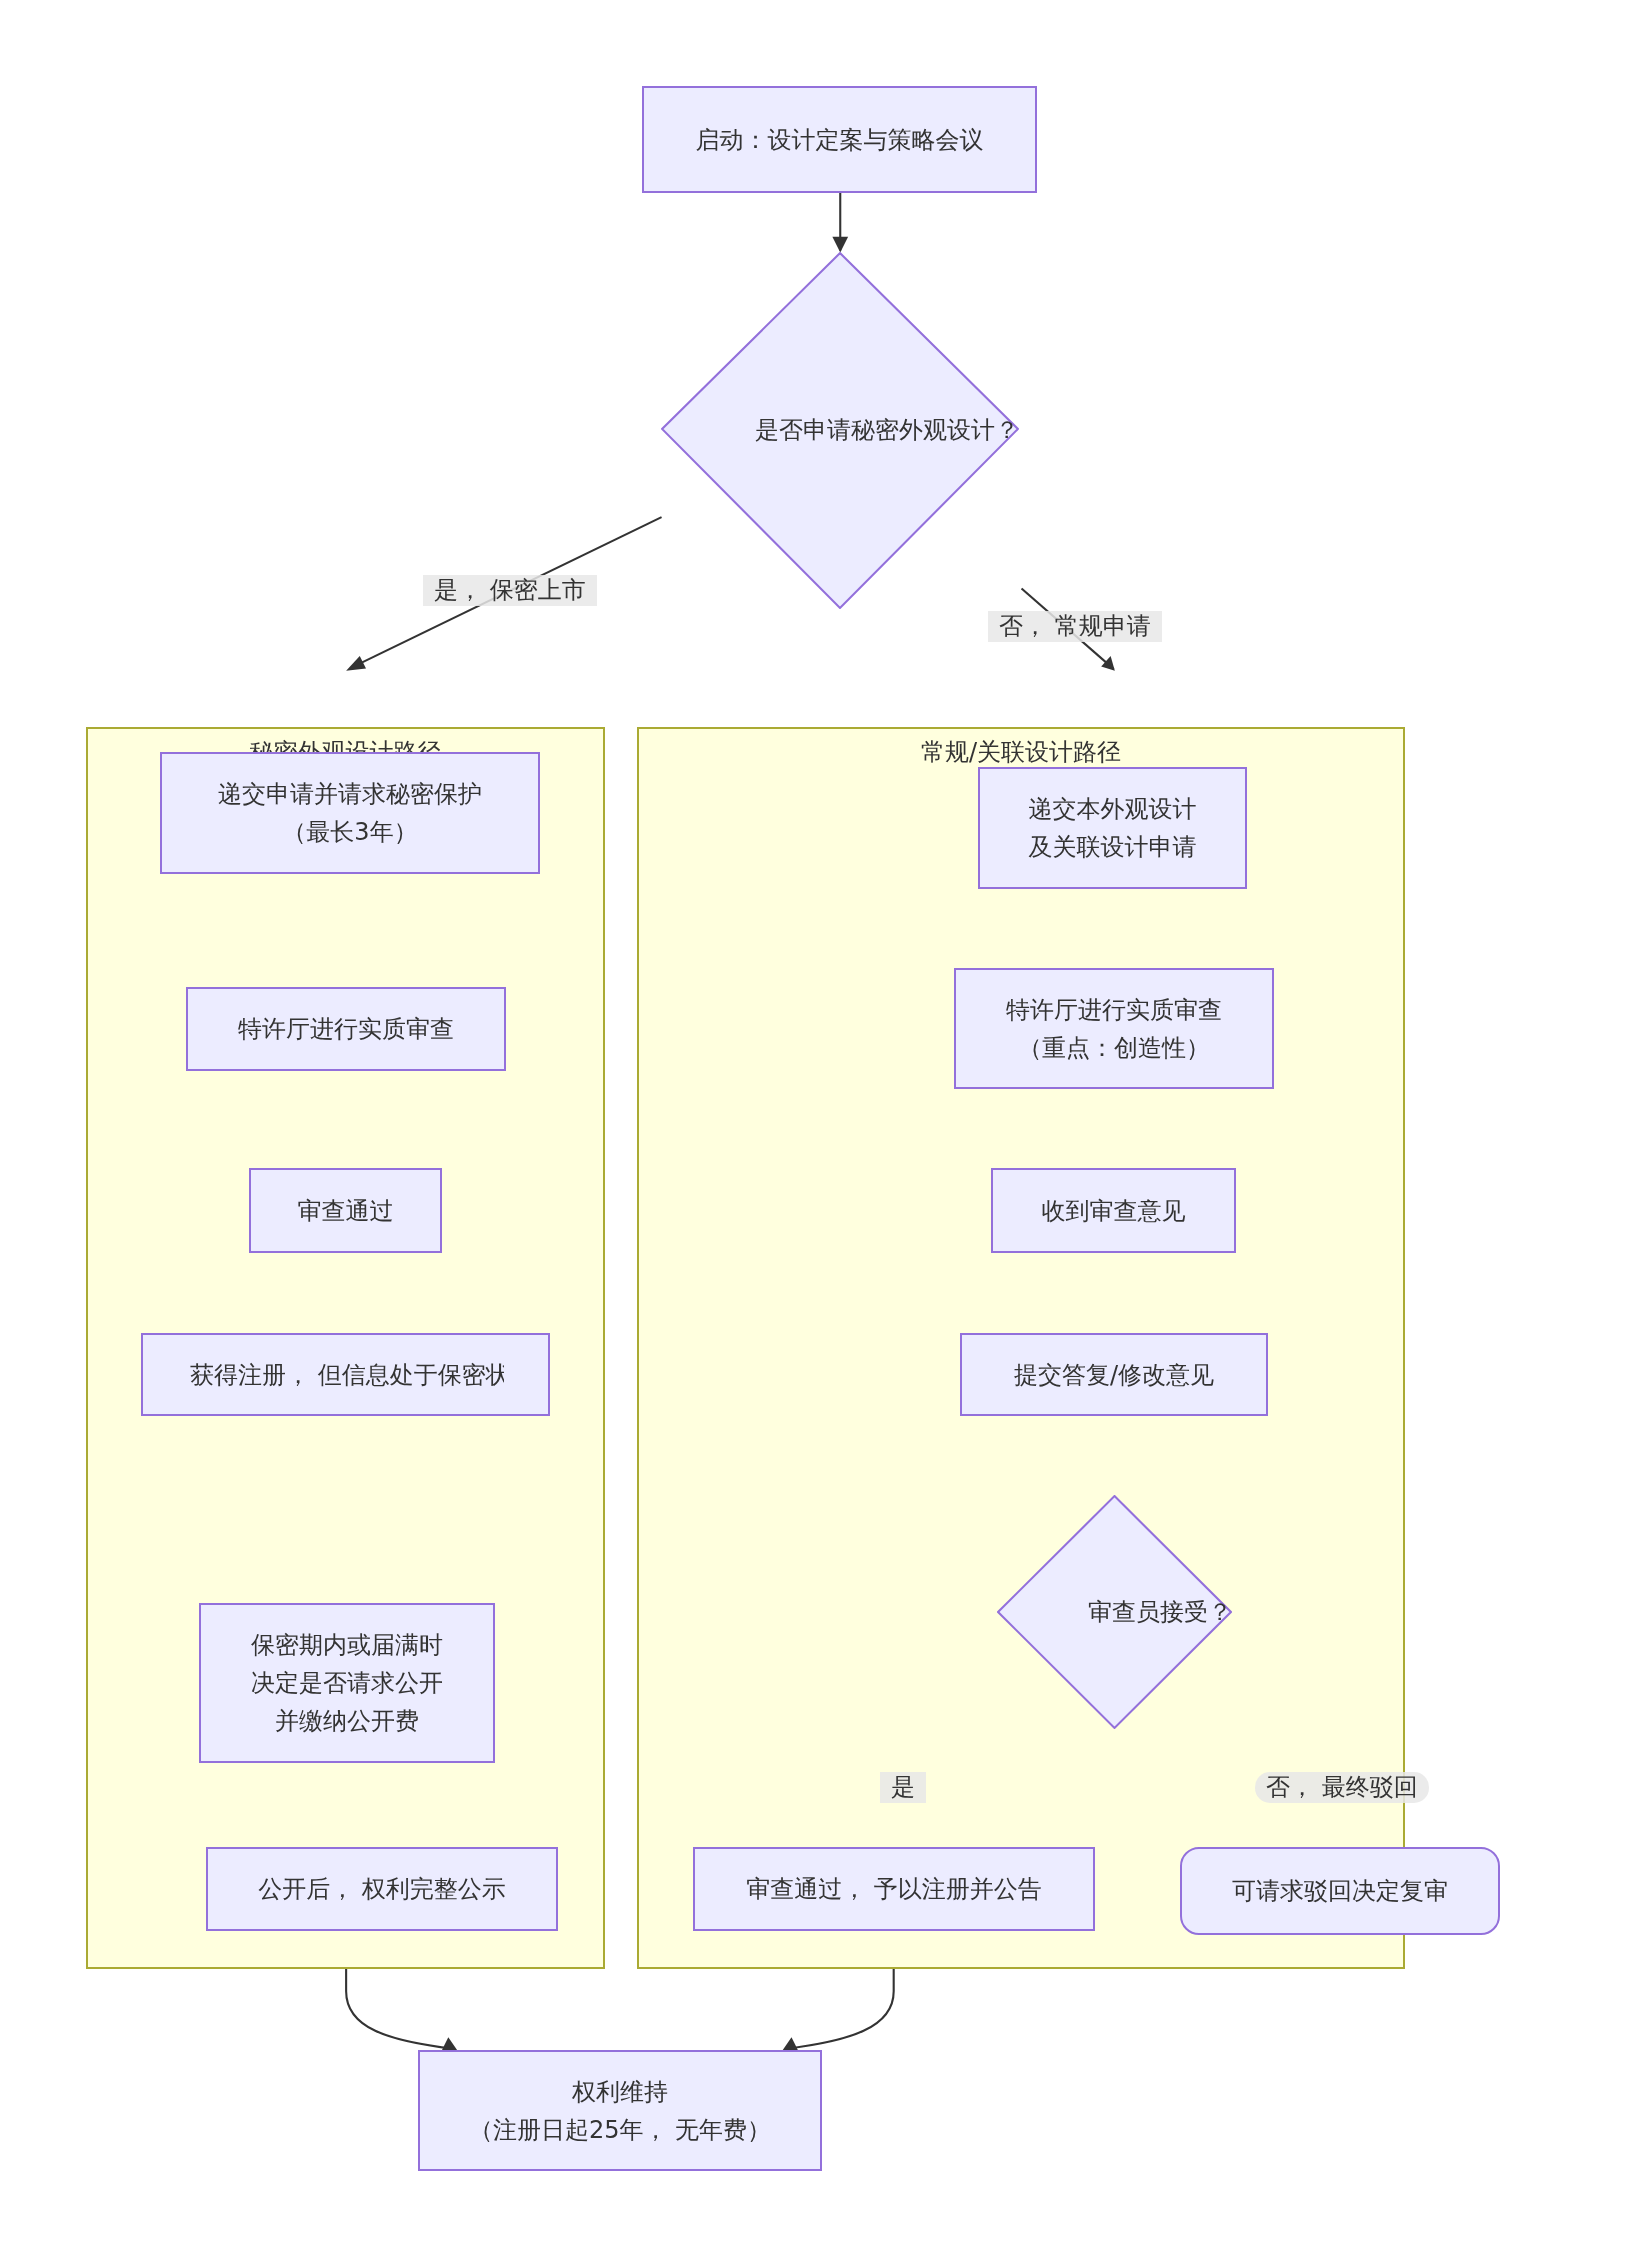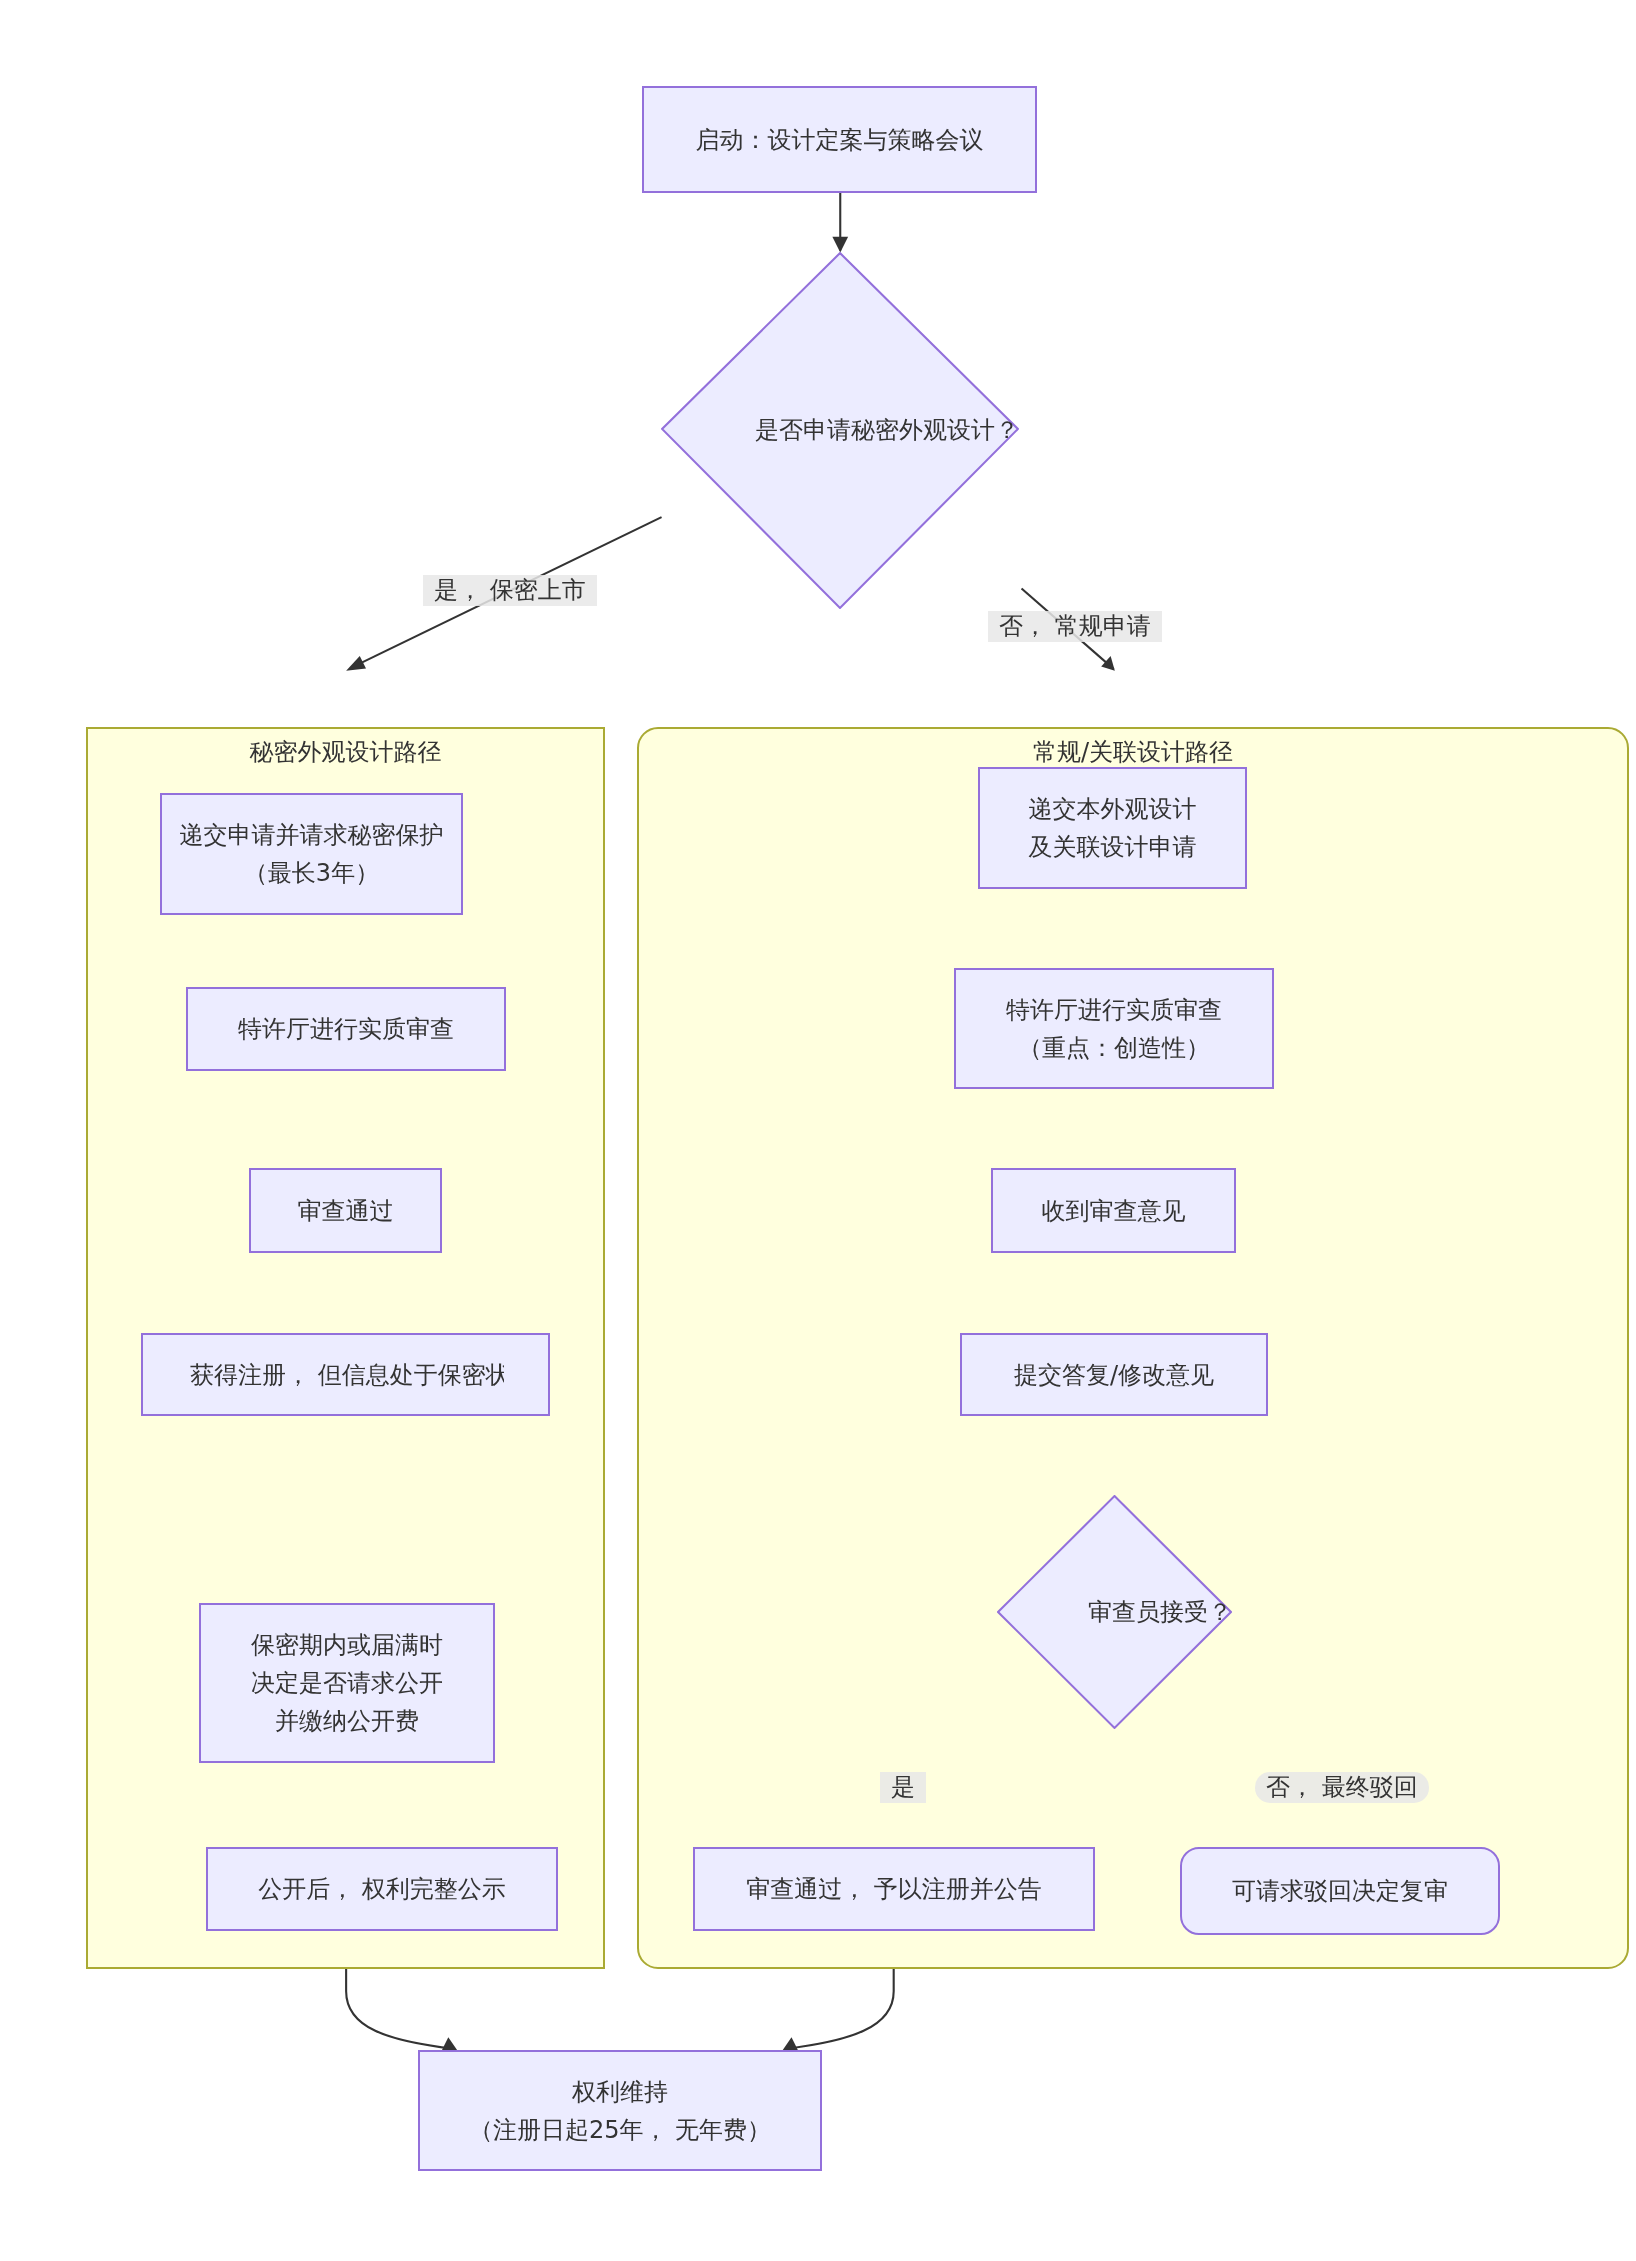--- a/index.html
+++ b/index.html
@@ -79,25 +79,25 @@
   <span>是否申请秘密外观设计？</span>
 </div>
 
 <div class="edge-label" style="left:423px;top:575px;">是， 保密上市</div>
 <div class="edge-label" style="left:988px;top:611px;">否， 常规申请</div>
 
 <div class="cluster" style="left:86px;top:727px;width:519px;height:1242px;">
   <div class="cluster-title">秘密外观设计路径</div>
 </div>
 
-<div class="cluster" style="left:637px;top:727px;width:992px;height:1242px;border-radius:21px;">
+<div class="cluster" style="left:637px;top:727px;width:768px;height:1242px;">
   <div class="cluster-title">常规/关联设计路径</div>
 </div>
 
-<div class="node" style="left:160px;top:793px;width:303px;height:122px;">
+<div class="node" style="left:160px;top:752px;width:380px;height:122px;">
   <span>递交申请并请求秘密保护
 （最长3年）</span>
 </div>
 <div class="node nowrap" style="left:186px;top:987px;width:320px;height:84px;">
   <span>特许厅进行实质审查</span>
 </div>
 <div class="node nowrap" style="left:249px;top:1168px;width:193px;height:85px;">
   <span>审查通过</span>
 </div>
 <div class="node nowrap" style="left:141px;top:1333px;width:409px;height:83px;justify-content:flex-start;">

